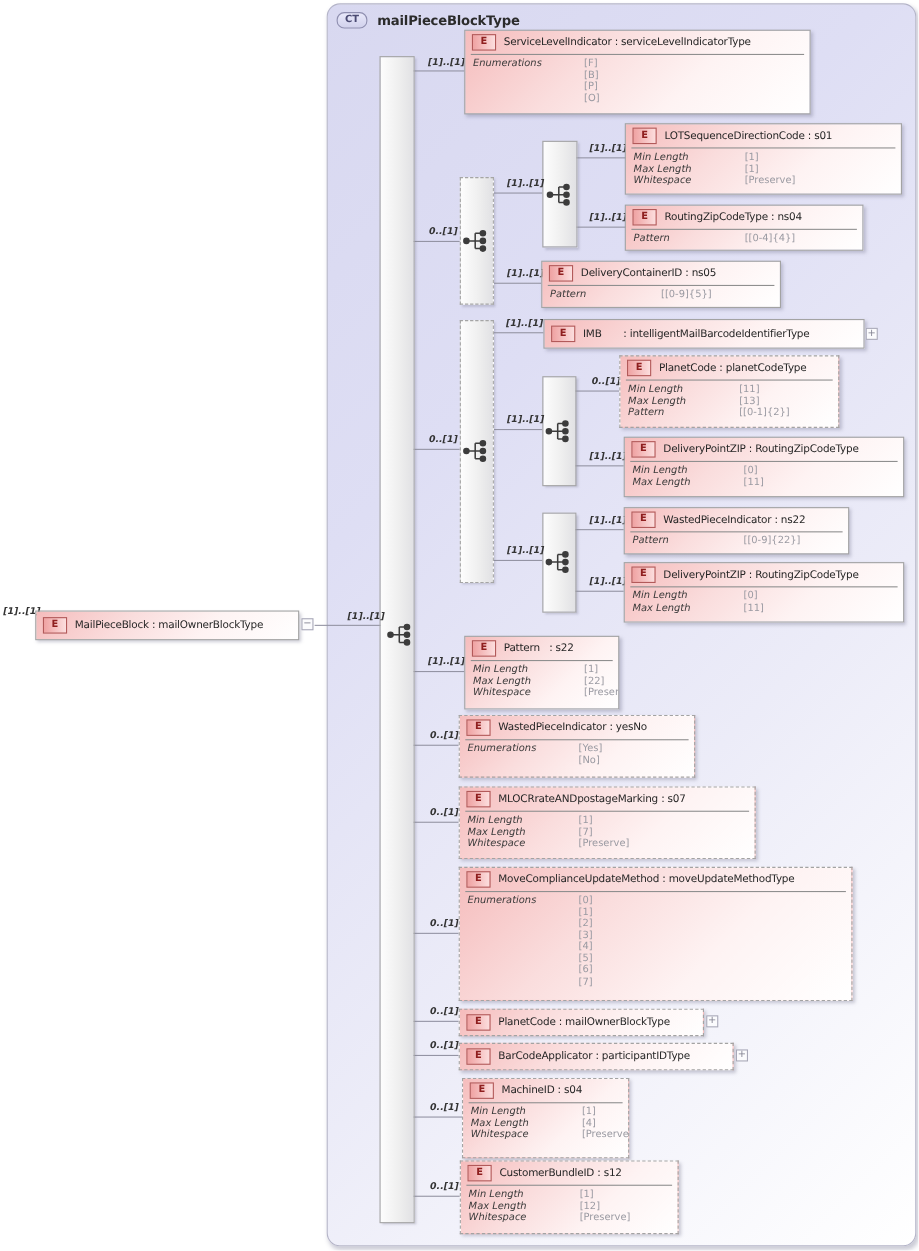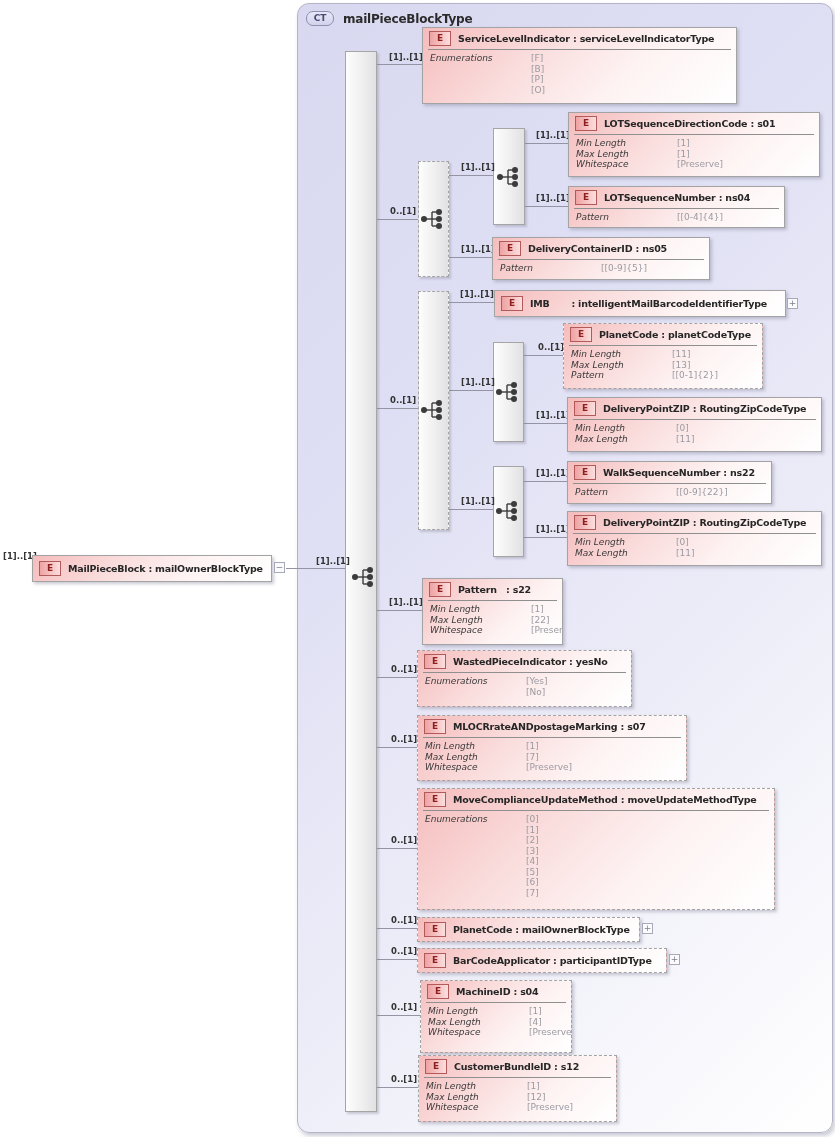--- a/index.html
+++ b/index.html
@@ -29,29 +29,29 @@
   
   .ebox{position:absolute;border:1px solid #a3a3a3;
     background:linear-gradient(135deg,#f5bcbc 0%,#fadddd 35%,#fef3f3 65%,#ffffff 100%);
     box-shadow:2px 2px 3px rgba(125,125,150,0.4);box-sizing:border-box;overflow:hidden;}
   .ebox.dashed{border-style:dashed;}
   .etitle{display:flex;align-items:center;gap:7px;height:21px;padding-left:6px;}
   .ebox.single .etitle{height:100%;}
   .ebadge{display:inline-block;width:20px;height:13px;line-height:13px;text-align:center;flex:0 0 auto;
     border:1px solid #b25a5a;background:linear-gradient(90deg,#efa2a2,#fcdede);
     font-size:9px;font-weight:bold;color:#8f1f1f;}
-  .etext{font-size:9.5px;font-weight:bold;color:#262626;letter-spacing:-0.2px;white-space:pre;}
+  .etext{font-size:9.5px;font-weight:normal;color:#262626;letter-spacing:-0.2px;white-space:pre;}
   .esep{border-top:1px solid #8f8f8f;margin:0 5px;}
   .efacets{padding:3px 0 4px;}
   .frow{display:flex;font-size:9px;line-height:10.5px;padding-left:7px;white-space:pre;gap:25px;}
   .flabel{font-style:italic;color:#3a3a3a;width:76px;flex:0 0 auto;}
   .fval{color:#9a9aa2;}
 
   
-  .card{position:absolute;font-size:8.5px;font-weight:bold;color:#333;white-space:nowrap;}
+  .card{position:absolute;font-size:8.5px;font-weight:bold;font-style:italic;color:#333;white-space:nowrap;}
 
   
   .expander{position:absolute;width:11px;height:11px;box-sizing:border-box;border:1px solid #a8a8b8;
     background:#fbfbfd;color:#808090;font-size:9px;line-height:9px;text-align:center;}
 </style>
 </head>
 <body>
 
 <div class="canvas">
 
@@ -211,21 +211,21 @@
         <div class="frow"><span class="flabel">Min Length</span><span class="fval">[1]</span></div>
         <div class="frow"><span class="flabel">Max Length</span><span class="fval">[1]</span></div>
         <div class="frow"><span class="flabel">Whitespace</span><span class="fval">[Preserve]</span></div>
       </div>
   </div>
 
   <span class="card" style="left:536px;top:193px">[1]..[1]</span>
   <div class="ebox" style="left:568px;top:186px;width:217px;height:42px">
     <div class="etitle">
         <span class="ebadge">E</span>
-        <span class="etext">LOTSequenceNumber : ns04</span>
+        <span class="etext">RoutingZipCodeType : ns04</span>
       </div>
     <div class="esep"></div>
     <div class="efacets">
         <div class="frow"><span class="flabel">Pattern</span><span class="fval">[[0-4]{4}]</span></div>
       </div>
   </div>
 
   <span class="card" style="left:461px;top:244px">[1]..[1]</span>
   <div class="ebox" style="left:492px;top:237px;width:218px;height:43px">
     <div class="etitle">
@@ -275,21 +275,21 @@
     <div class="efacets">
         <div class="frow"><span class="flabel">Min Length</span><span class="fval">[0]</span></div>
         <div class="frow"><span class="flabel">Max Length</span><span class="fval">[11]</span></div>
       </div>
   </div>
 
   <span class="card" style="left:536px;top:468px">[1]..[1]</span>
   <div class="ebox" style="left:567px;top:461px;width:205px;height:43px">
     <div class="etitle">
         <span class="ebadge">E</span>
-        <span class="etext">WalkSequenceNumber : ns22</span>
+        <span class="etext">WastedPieceIndicator : ns22</span>
       </div>
     <div class="esep"></div>
     <div class="efacets">
         <div class="frow"><span class="flabel">Pattern</span><span class="fval">[[0-9]{22}]</span></div>
       </div>
   </div>
 
   <span class="card" style="left:536px;top:524px">[1]..[1]</span>
   <div class="ebox" style="left:567px;top:511px;width:255px;height:55px">
     <div class="etitle">

